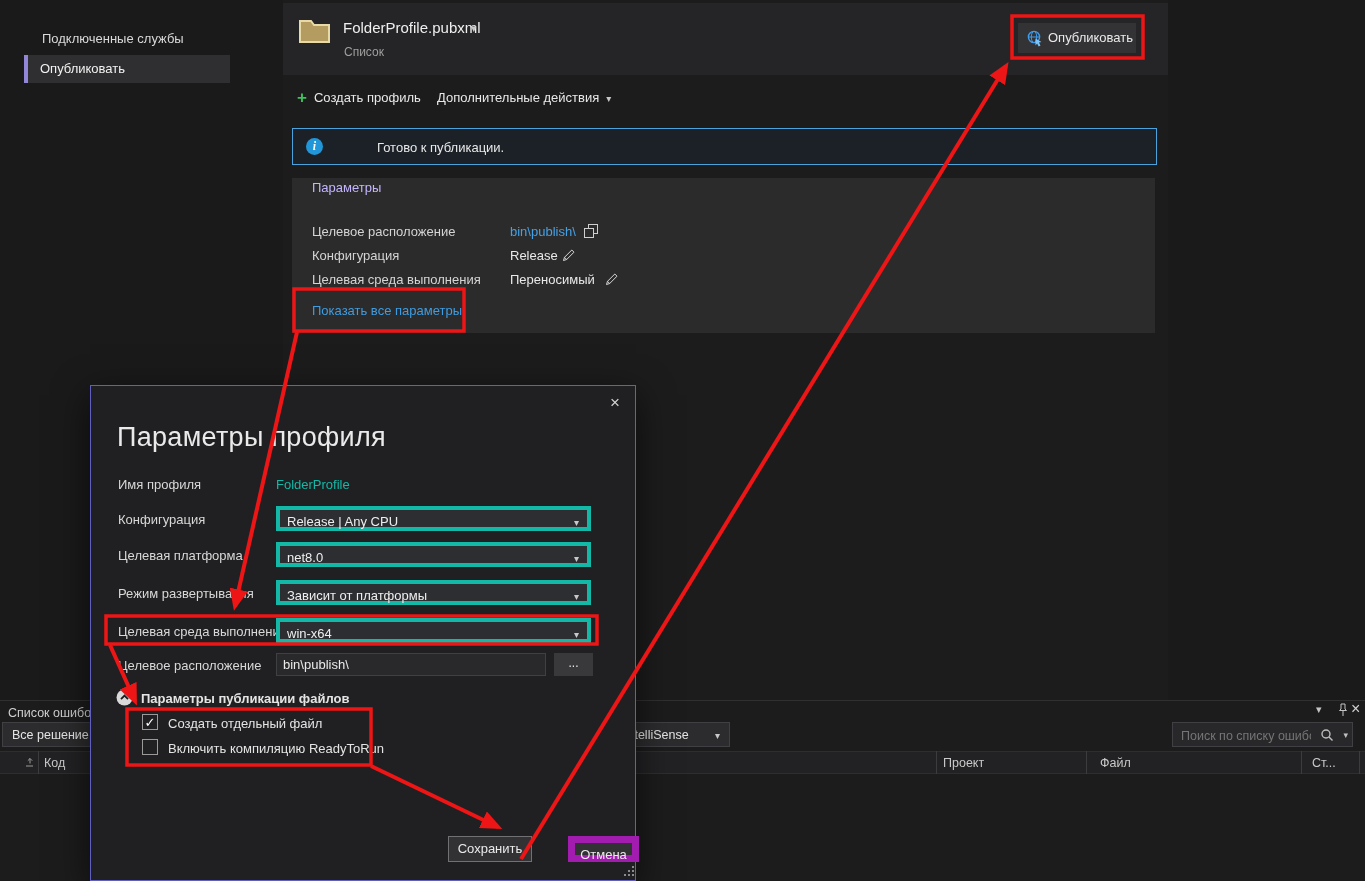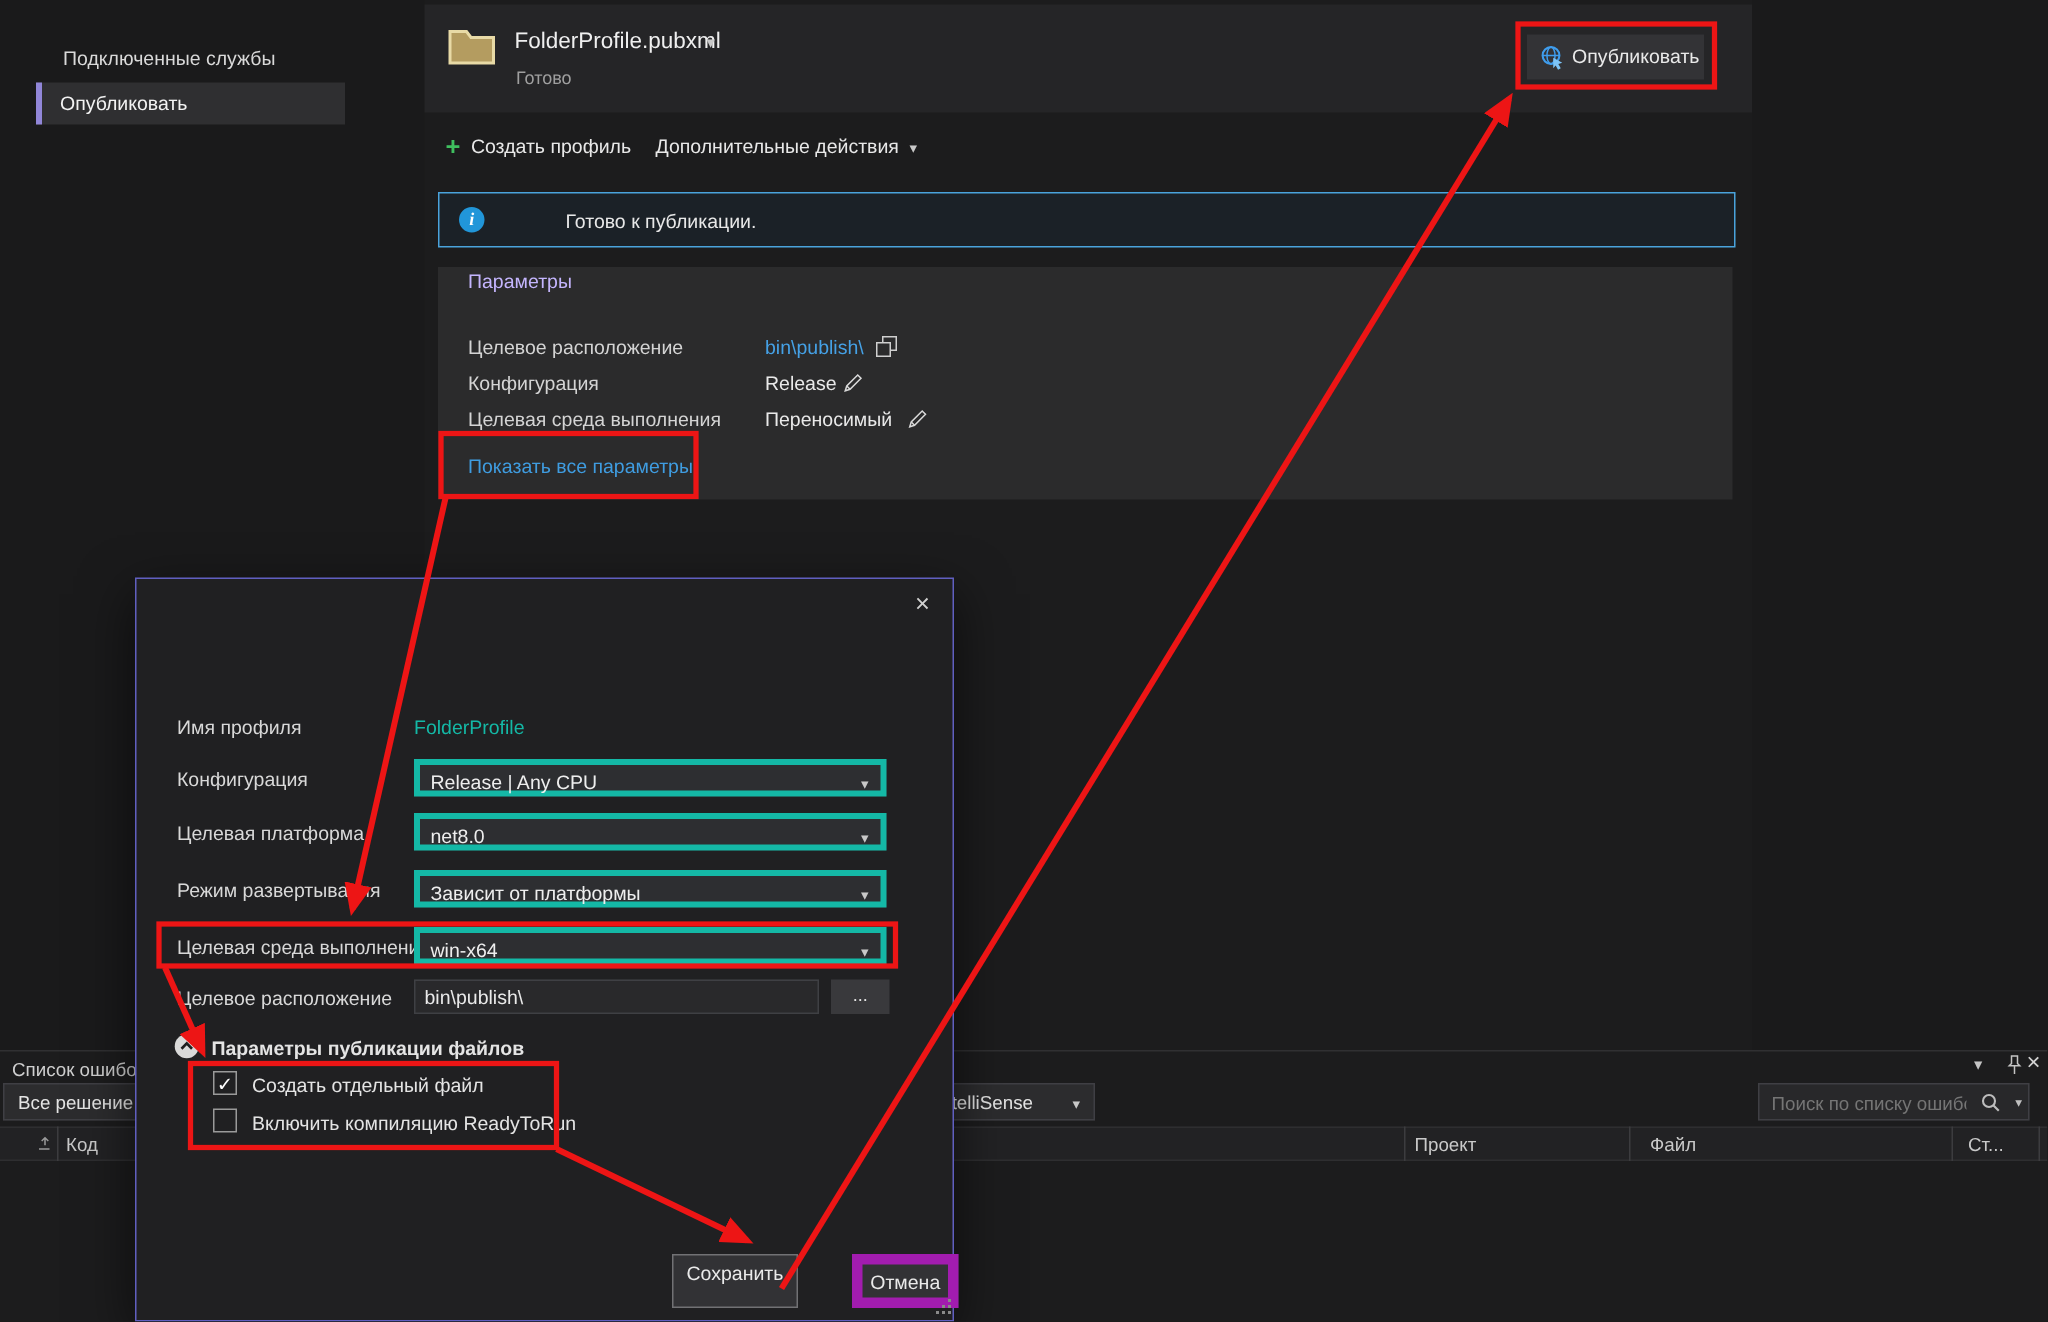--- a/index.html
+++ b/index.html
@@ -86,21 +86,21 @@
   #dlg-browse{left:554px;top:653px;width:39px;height:23px;background:#39393c;color:#e6e6e6;
     text-align:center;line-height:21px;font-size:12px;cursor:pointer;}
   #dlg-exp-icon{left:116px;top:689px;cursor:pointer;}
   #dlg-exp-label{left:141px;top:691px;font-weight:bold;color:#e4e4e4;}
   .dlg-check{width:16px;height:16px;border:1px solid #9a9a9a;background:#202022;color:#ffffff;
     font-size:13px;line-height:15px;text-align:center;cursor:pointer;box-sizing:border-box;}
   #dlg-cb1{left:142px;top:714px;}
   #dlg-cb1-label{left:168px;top:716px;color:#e4e4e4;}
   #dlg-cb2{left:142px;top:739px;}
   #dlg-cb2-label{left:168px;top:741px;color:#e4e4e4;}
-  .dlg-btn{height:36px;background:#323235;color:#eaeaea;text-align:center;line-height:24px;font-size:13px;cursor:pointer;box-sizing:border-box;}
+  .dlg-btn{height:26px;background:#323235;color:#eaeaea;text-align:center;line-height:24px;font-size:13px;cursor:pointer;box-sizing:border-box;}
   #dlg-save{left:448px;top:836px;width:84px;border:1px solid #717174;}
   #dlg-cancel{left:540px;top:836px;width:71px;border:7px solid #a21caf;margin-left:28px;}
   #dlg-grip{left:622px;top:864px;cursor:nwse-resize;}
 
   
   #anno{position:absolute;inset:0;z-index:60;pointer-events:none;}
 </style>
 </head>
 <body>
 
@@ -112,21 +112,21 @@
     <span id="nav-item-label">Опубликовать</span>
   </div>
 
   <div class="abs" id="pp-bg"></div>
   <div class="abs" id="pp-header"></div>
   <svg class="abs" id="folder-icon" width="33" height="28" viewBox="0 0 33 28">
     <path d="M2 4 h11 l3 4 h15 v17 H2 z" fill="#b49c60" stroke="#e8daa6" stroke-width="2"></path>
   </svg>
   <div class="abs" id="pp-title">FolderProfile.pubxml</div>
   <div class="abs" id="pp-title-caret">▾</div>
-  <div class="abs" id="pp-sub">Готово</div>
+  <div class="abs" id="pp-sub">Список</div>
   <div class="abs" id="publish-btn">
     <svg id="publish-btn-icon" width="18" height="18" viewBox="0 0 18 18">
       <circle cx="8" cy="8" r="5.6" fill="none" stroke="#3f9ded" stroke-width="1.4"></circle>
       <ellipse cx="8" cy="8" rx="2.7" ry="5.6" fill="none" stroke="#3f9ded" stroke-width="1"></ellipse>
       <line x1="2.4" y1="8" x2="13.6" y2="8" stroke="#3f9ded" stroke-width="1"></line>
       <path d="M9.5 9.5 l6 3.4 -2.6.7 1.6 2.9 -1.8 1 -1.6-2.9 -1.6 1.9 z" fill="#7cc4f8"></path>
     </svg>
     <span id="publish-btn-label">Опубликовать</span>
   </div>
 
@@ -205,20 +205,21 @@
   <div class="col-sep" style="left:1086px"></div>
   <div class="col-sep" style="left:1301px"></div>
   <div class="col-sep" style="left:1359px"></div>
   <div class="col-label" style="left:44px">Код</div>
   <div class="col-label" style="left:943px">Проект</div>
   <div class="col-label" style="left:1100px">Файл</div>
   <div class="col-label" style="left:1312px">Ст...</div>
 
   <div class="abs" id="dialog"></div>
   <div class="dlg" id="dlg-close">×</div>
+  <div class="dlg" id="dlg-title">Параметры профиля</div>
 
   <div class="dlg dlg-label" style="top:477px">Имя профиля</div>
   <div class="dlg" id="dlg-name-value">FolderProfile</div>
 
   <div class="dlg dlg-label" style="top:512px">Конфигурация</div>
   <div class="dlg dlg-combo" style="top:506px">
     <span class="val">Release | Any CPU</span>
     <span class="car">▾</span>
   </div>
 

